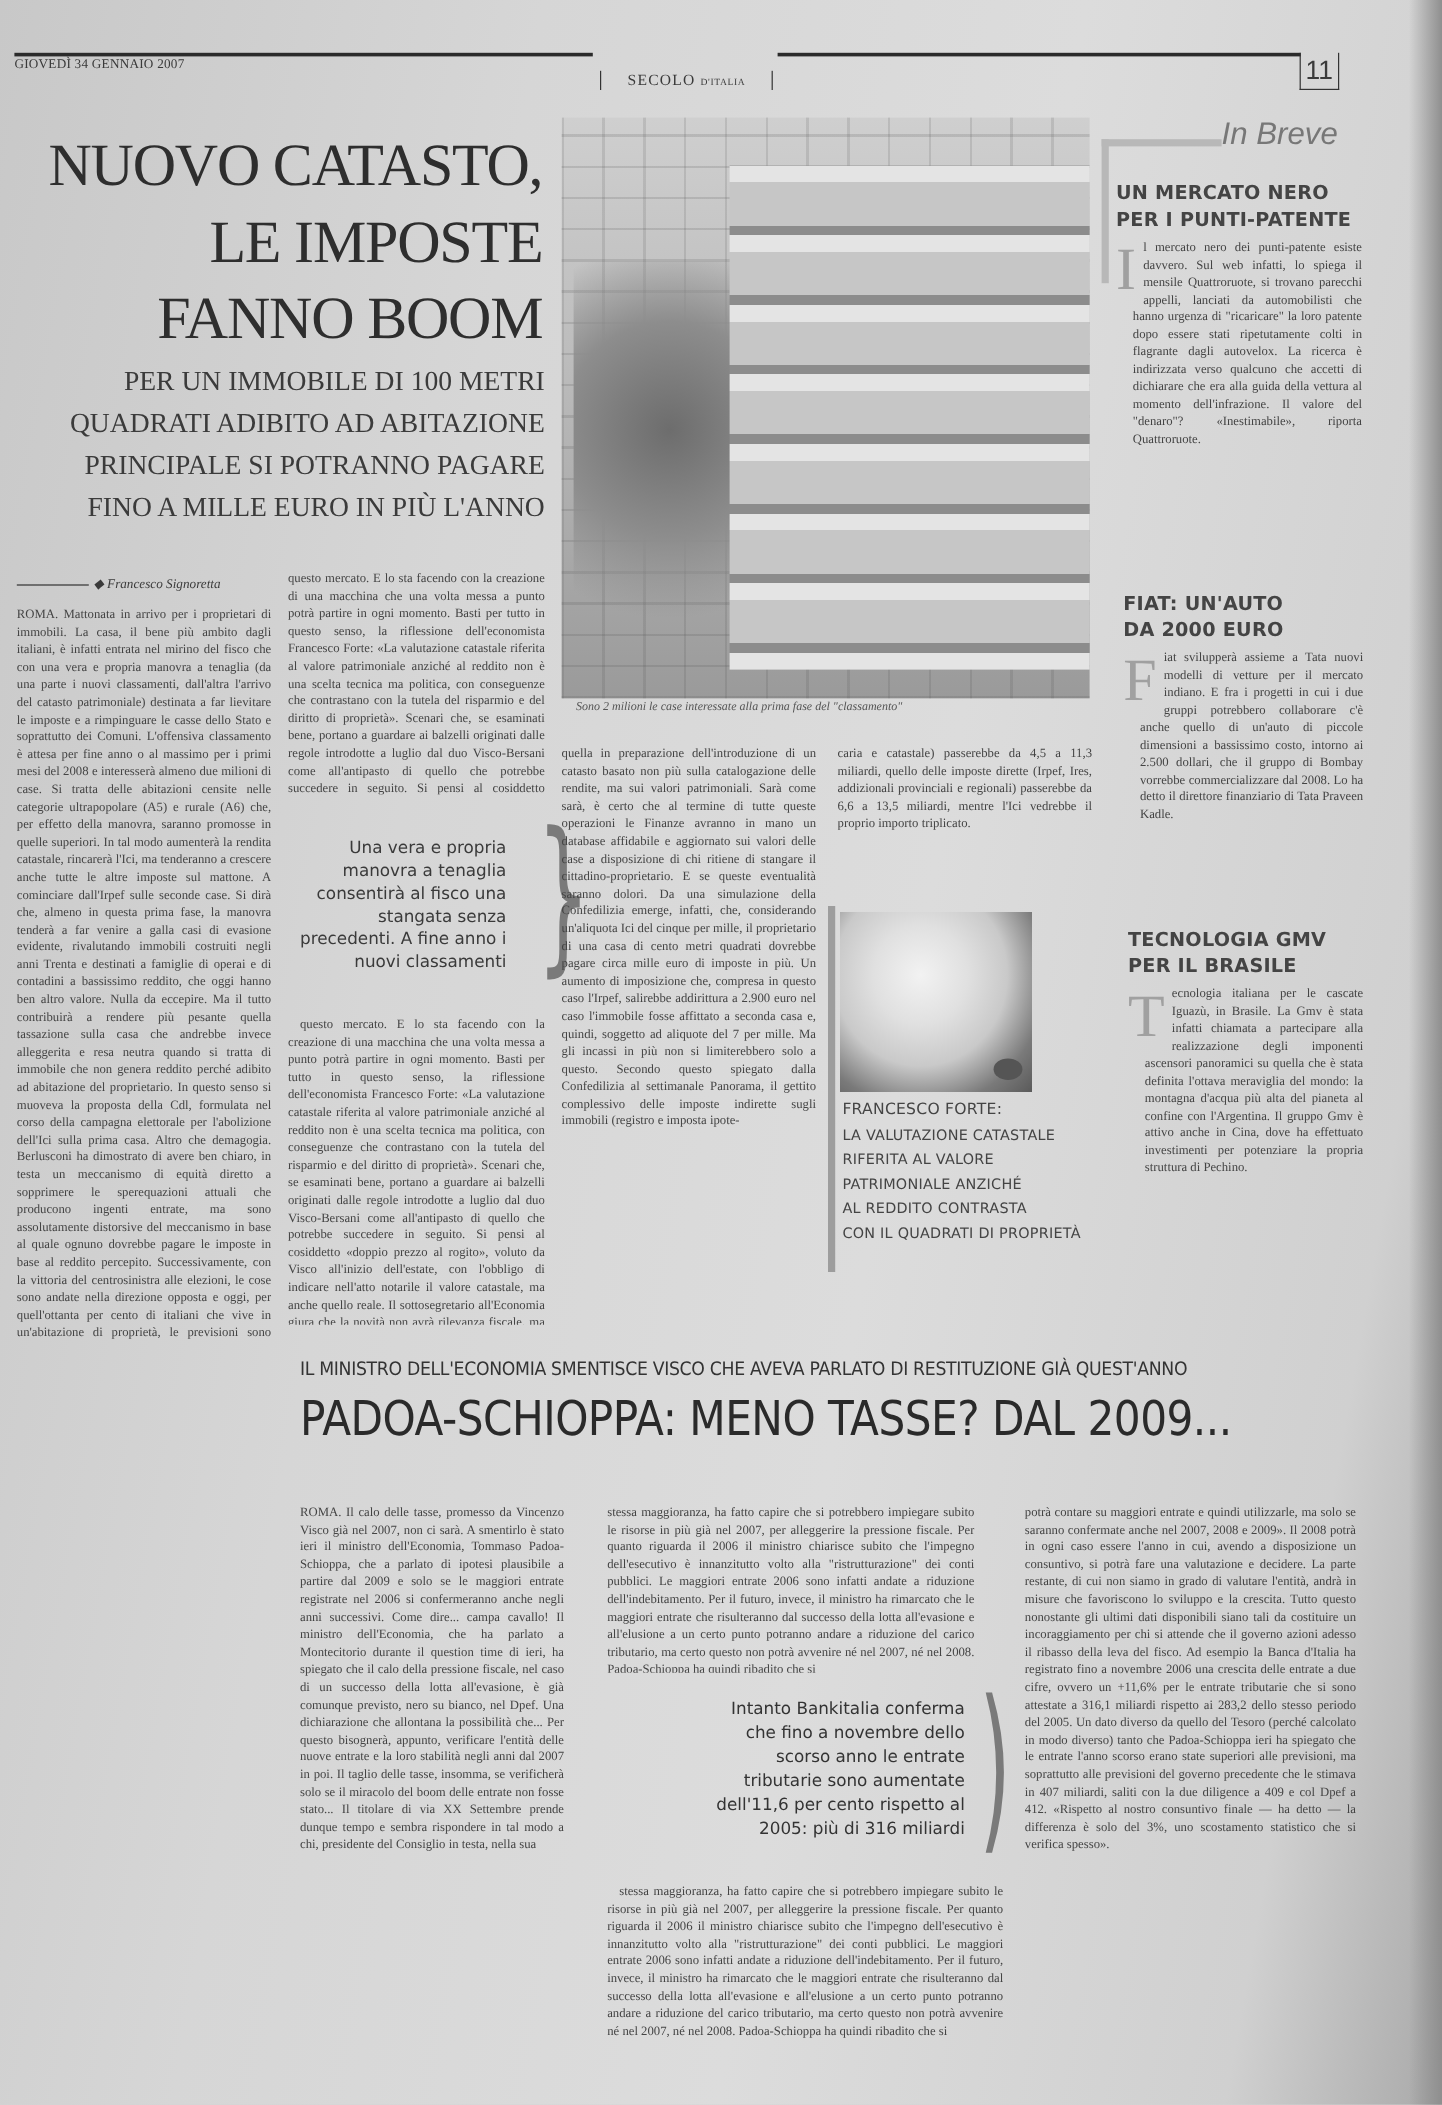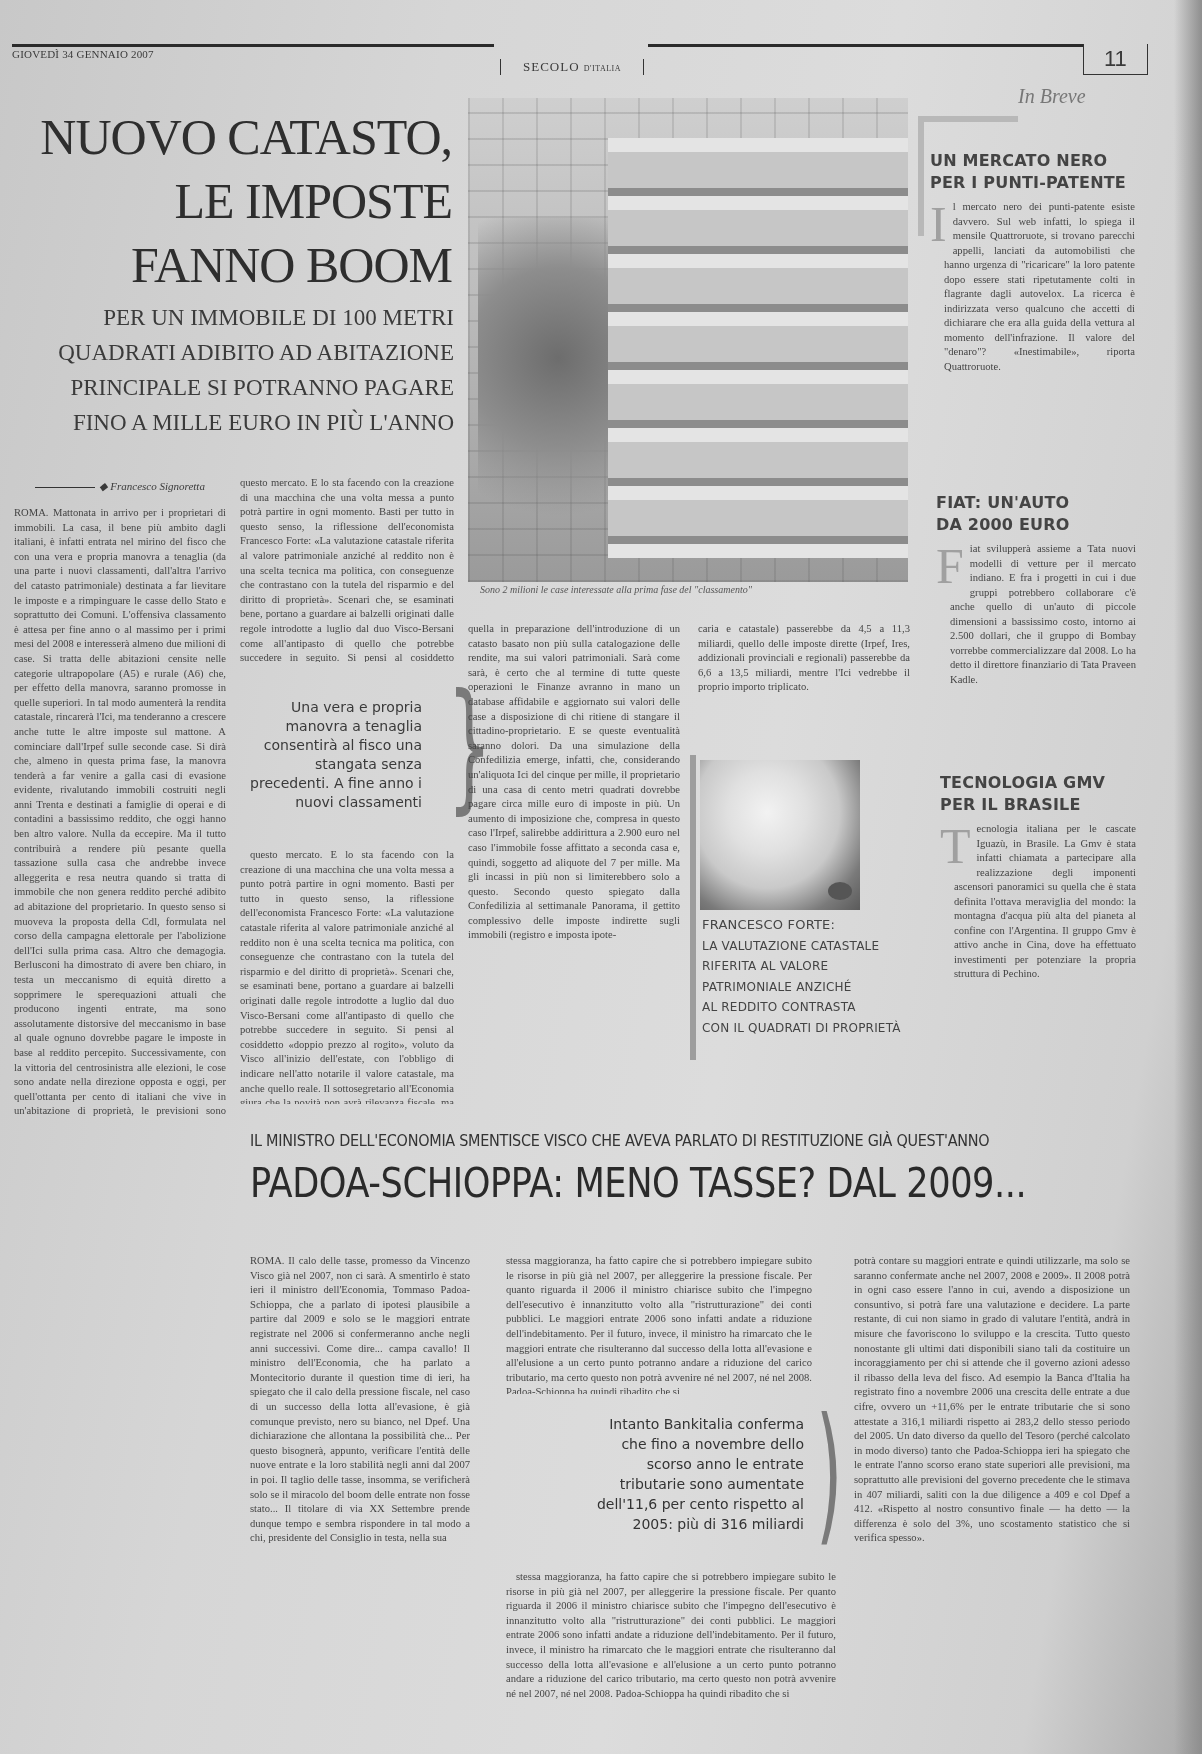--- a/index.html
+++ b/index.html
@@ -6,26 +6,26 @@
   body{width:1202px;height:1754px;background:#d3d3d3;position:relative;overflow:hidden;
     font-family:"Liberation Serif",serif;color:#3a3a3a}
   .page{position:absolute;left:0;top:0;width:1202px;height:1754px;
     background:linear-gradient(100deg,#c8c8c8 0%,#d6d6d6 30%,#dcdcdc 60%,#d0d0d0 88%,#a9a9a9 100%)}
   .abs{position:absolute}
   
   .mh-rule{position:absolute;height:3px;background:#2b2b2b}
   .mh-date{left:12px;top:48px;font-size:11px;letter-spacing:.2px}
   .mh-brand{left:500px;top:59px;font-size:13px;letter-spacing:1px;border-left:1px solid #333;border-right:1px solid #333;padding:0 22px}
   .mh-brand small{font-size:8px;letter-spacing:.5px}
-  .mh-page{left:1083px;top:44px;font-size:22px;font-family:"Liberation Sans",sans-serif;border:1px solid #333;border-top:none;padding:0 20px;line-height:30px}
+  .mh-page{left:1083px;top:44px;font-size:22px;font-family:"Liberation Sans",sans-serif;border:1px solid #333;border-top:none;padding:0 4px;line-height:30px}
   
   .headline{left:12px;top:105px;width:440px;text-align:right;font-size:50px;line-height:64px;color:#2e2e2e;letter-spacing:-1px}
   .subhead{left:10px;top:300px;width:444px;text-align:right;font-size:23px;line-height:35px;color:#3b3b3b}
   
-  .byline{left:14px;top:480px;width:212px;font-size:11px;font-style:italic;text-align:center}
+  .byline{left:14px;top:480px;width:212px;font-size:11px;font-style:italic;text-align:left}
   .byline .rule{display:inline-block;width:60px;height:1px;background:#333;vertical-align:middle;margin-right:4px}
   .body{font-size:10.6px;line-height:14.6px;text-align:justify;color:#444}
   .body p{margin:0;text-indent:10px}
   .body p.first{text-indent:0}
   .col{position:absolute}
   
   .photo{left:468px;top:98px;width:440px;height:484px;background:
     repeating-linear-gradient(0deg,rgba(80,80,80,.18) 0 2px,transparent 2px 26px),
     repeating-linear-gradient(90deg,rgba(70,70,70,.15) 0 2px,transparent 2px 34px),
     linear-gradient(180deg,#cfcfcf 0%,#bdbdbd 40%,#9a9a9a 100%);}
@@ -34,21 +34,21 @@
   .photo .tree{position:absolute;left:10px;top:120px;width:160px;height:350px;background:
     radial-gradient(circle at 50% 40%,#6d6d6d 0,#8d8d8d 40%,transparent 70%)}
   .caption{left:480px;top:584px;width:420px;font-size:10px;font-style:italic;color:#555}
   
   .pull{left:250px;top:698px;width:172px;text-align:right;font-family:"DejaVu Sans",sans-serif;font-size:14px;line-height:19px;color:#3a3a3a}
   .brace{font-family:"DejaVu Sans",sans-serif;color:#7a7a7a}
   .brace1{left:425px;top:676px;font-size:140px;line-height:140px;transform:scaleX(.5)}
   
   .ib-frame{left:918px;top:116px;width:6px;height:120px;background:#b8b8b8}
   .ib-frame2{left:918px;top:116px;width:100px;height:6px;background:#b8b8b8}
-  .ib-title{left:1018px;top:85px;font-size:20px;font-style:italic;color:#777;font-family:Liberation Serif, serif}
+  .ib-title{left:1018px;top:96px;font-size:26px;font-style:italic;color:#777;font-family:Liberation Sans, sans-serif}
   .brief-h{font-family:"DejaVu Sans",sans-serif;font-size:16px;line-height:22px;color:#444;font-weight:bold;letter-spacing:.2px}
   .dropcap{float:left;font-size:50px;line-height:44px;color:#a0a0a0;margin:2px 6px 0 -14px}
   .brief-body{font-size:10.6px;line-height:14.5px;text-align:justify;color:#444}
   
   .forte-bar{left:690px;top:755px;width:6px;height:305px;background:#9d9d9d}
   .forte-photo{left:700px;top:760px;width:160px;height:150px;background:
     radial-gradient(ellipse at 42% 35%,#f2f2f2 0,#e0e0e0 30%,#c9c9c9 55%,#7a7a7a 80%,#5a5a5a 100%)}
   .forte-mic{left:828px;top:882px;width:24px;height:18px;border-radius:50%;background:#555}
   .forte-cap{left:702px;top:915px;width:220px;font-family:"DejaVu Sans",sans-serif;font-size:12px;line-height:20.5px;color:#444;letter-spacing:.2px}
   .forte-cap .name{font-size:13px}

